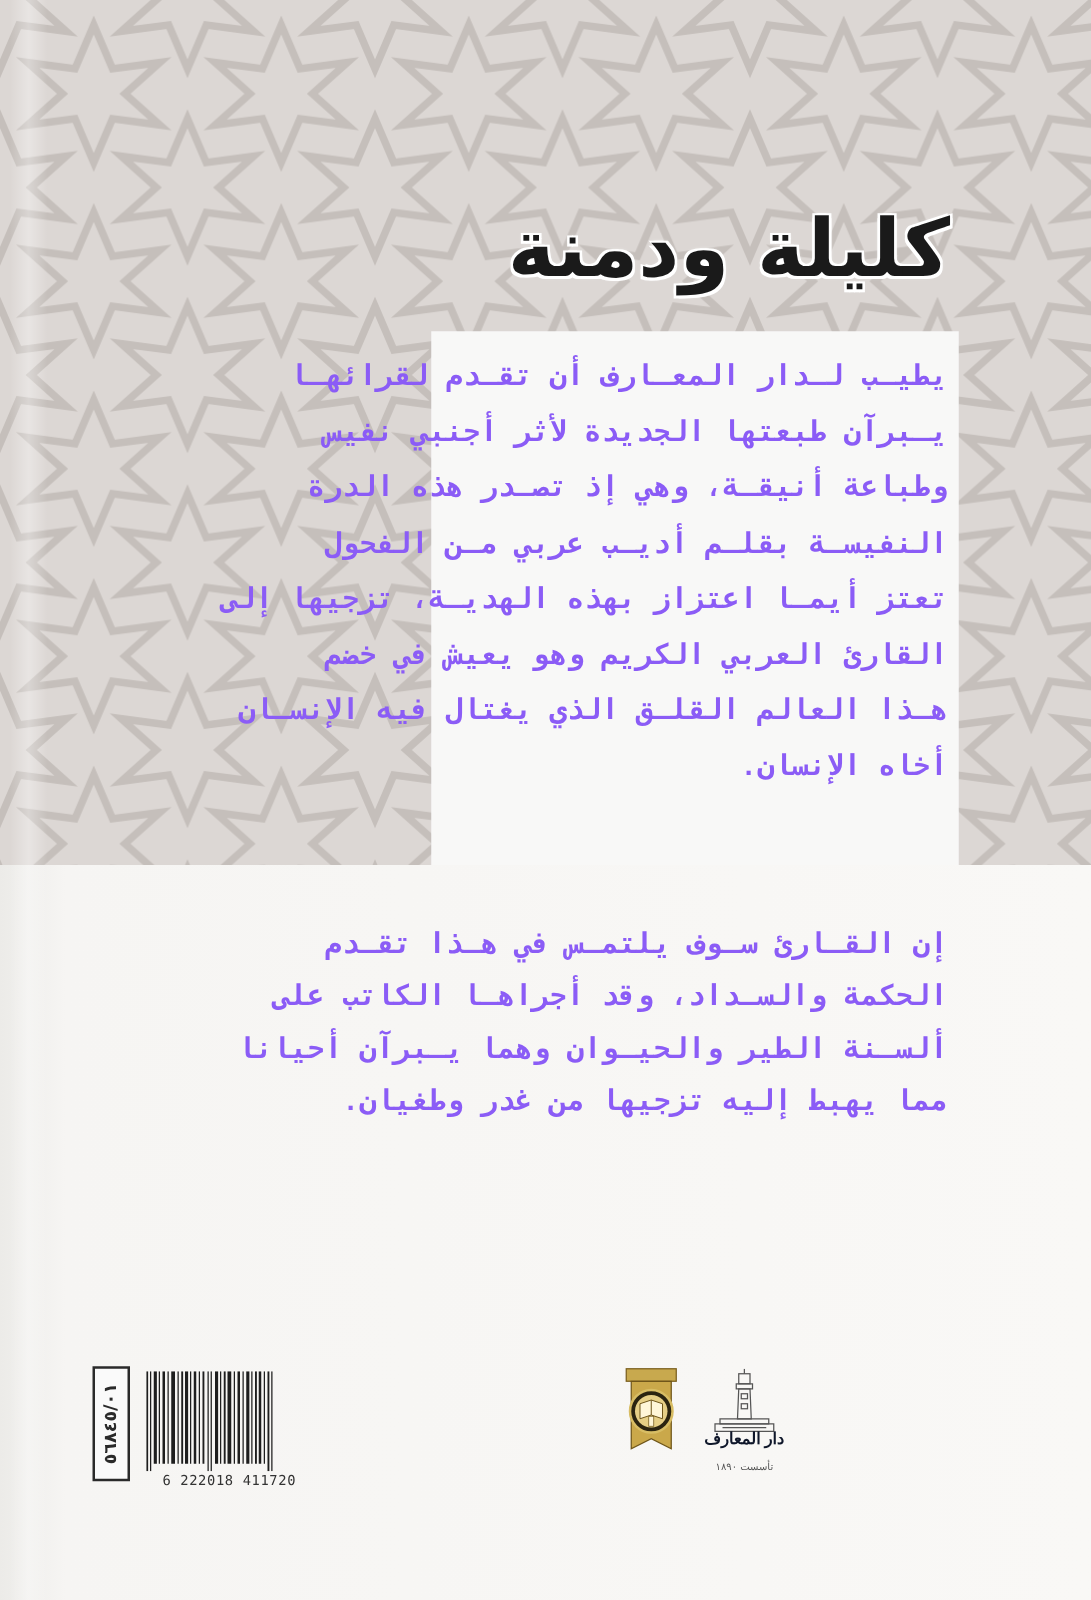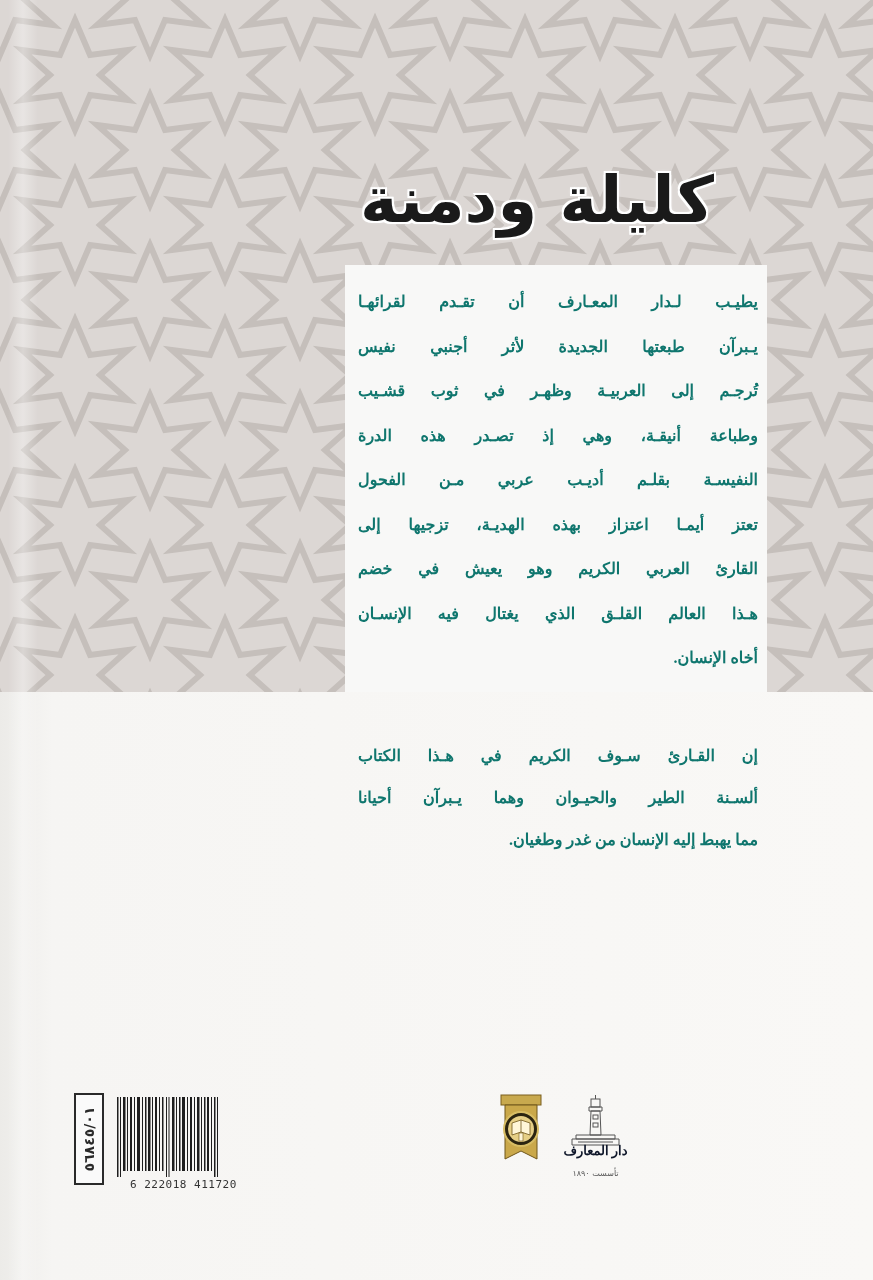--- a/index.html
+++ b/index.html
@@ -14,35 +14,35 @@
     background-color:#d9d4d1;
     overflow:hidden;
   }
   .pattern svg { position:absolute; left:0; top:0; }
   .spine-shine {
     position:absolute; left:8px; top:0; width:30px; height:1280px;
     background:linear-gradient(90deg, rgba(255,255,255,0) 0%, rgba(255,255,255,0.35) 50%, rgba(255,255,255,0) 100%);
   }
   .title {
     position:absolute; left:360px; top:150px; width:400px; height:100px;
-    direction:rtl; text-align:left;
+    direction:rtl; text-align:right;
     font-family:"DejaVu Sans", sans-serif; font-weight:bold;
     font-size:64px; line-height:100px; color:#1a1a1a;
     text-shadow: 2px 2px 0 #ffffff, -2px -2px 0 #ffffff, 2px -2px 0 #ffffff, -2px 2px 0 #ffffff, 0 0 4px #ffffff;
     letter-spacing:2px;
   }
   .panel {
     position:absolute; left:345px; top:265px; width:422px; height:427px;
     background:#f8f8f7;
   }
   .body-text {
     position:absolute; left:358px; width:400px;
     direction:rtl; text-align:justify; text-align-last:right;
-    font-family:Liberation Serif, serif; font-weight:bold;
-    font-size:16px; color:#0f766e;
+    font-family:Liberation Mono, monospace; font-weight:bold;
+    font-size:23px; color:#8b5cf6;
   }
   .body-text .line { display:block; height:44.5px; line-height:44.5px; white-space:nowrap; text-align-last:justify; }
   .body-text .line.last { text-align-last:right; }
   .para1 { top:280px; }
   .para2 { top:735px; }
   .para2 .line { height:42px; line-height:42px; }
 
   .code-box {
     position:absolute; left:74px; top:1093px; width:26px; height:88px;
     border:2px solid #2a2a2a; background:#fafafa;
@@ -95,33 +95,33 @@
 
 <div class="spine-shine"></div>
 
 <div class="title">كليلة ودمنة</div>
 
 <div class="panel"></div>
 
 <div class="body-text para1">
   <span class="line">يطيـب لـدار المعـارف أن تقـدم لقرائهـا</span>
   <span class="line">يـبرآن طبعتها الجديدة لأثر أجنبي نفيس</span>
-  <span class="line">تُرجـم إلى العربيـة وظهـر في ثوب قشـيب</span>
   <span class="line">وطباعة أنيقـة، وهي إذ تصـدر هذه الدرة</span>
   <span class="line">النفيسـة بقلـم أديـب عربي مـن الفحول</span>
   <span class="line">تعتز أيمـا اعتزاز بهذه الهديـة، تزجيها إلى</span>
   <span class="line">القارئ العربي الكريم وهو يعيش في خضم</span>
   <span class="line">هـذا العالم القلـق الذي يغتال فيه الإنسـان</span>
   <span class="line last">أخاه الإنسان.</span>
 </div>
 
 <div class="body-text para2">
-  <span class="line">إن القـارئ سـوف الكريم في هـذا الكتاب</span>
+  <span class="line">إن القـارئ سـوف يلتمـس في هـذا تقـدم</span>
+  <span class="line">الحكمة والسـداد، وقد أجراهـا الكاتب على</span>
   <span class="line">ألسـنة الطير والحيـوان وهما يـبرآن أحيانا</span>
-  <span class="line last">مما يهبط إليه الإنسان من غدر وطغيان.</span>
+  <span class="line last">مما يهبط إليه تزجيها من غدر وطغيان.</span>
 </div>
 
 <div class="code-box">
   <span>٥٦٨٤٥/٠١</span>
 </div>
 
 <svg class="barcode" viewBox="0 0 104 80" preserveAspectRatio="none" xmlns="http://www.w3.org/2000/svg">
   <g fill="#1e1e1e">
     <rect x="0" y="0" width="1.5" height="80"></rect>
       <rect x="3" y="0" width="1" height="80"></rect>

